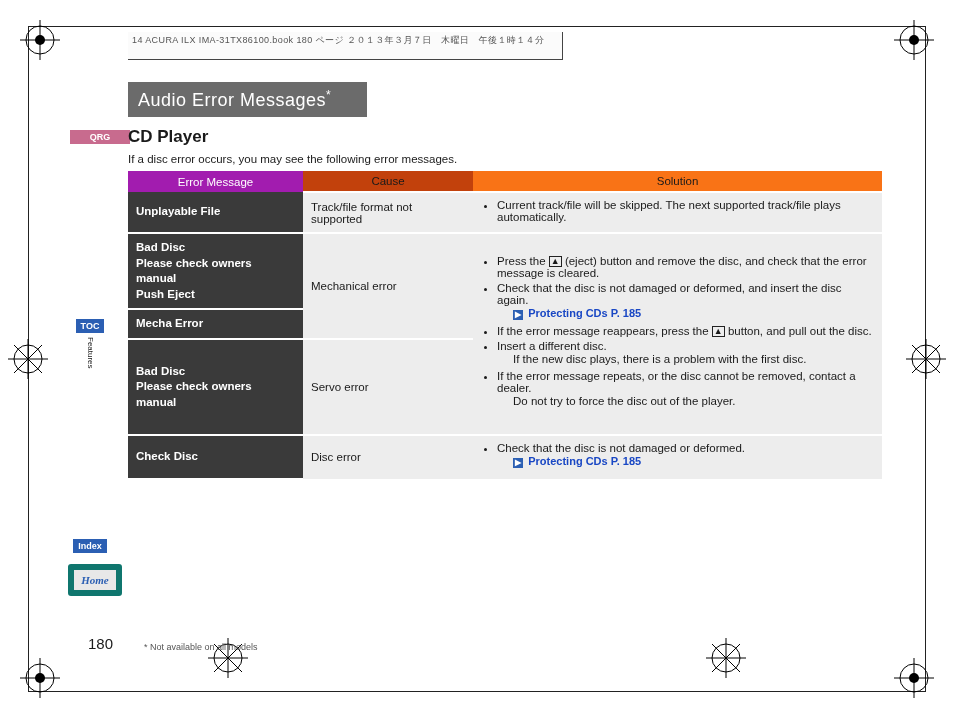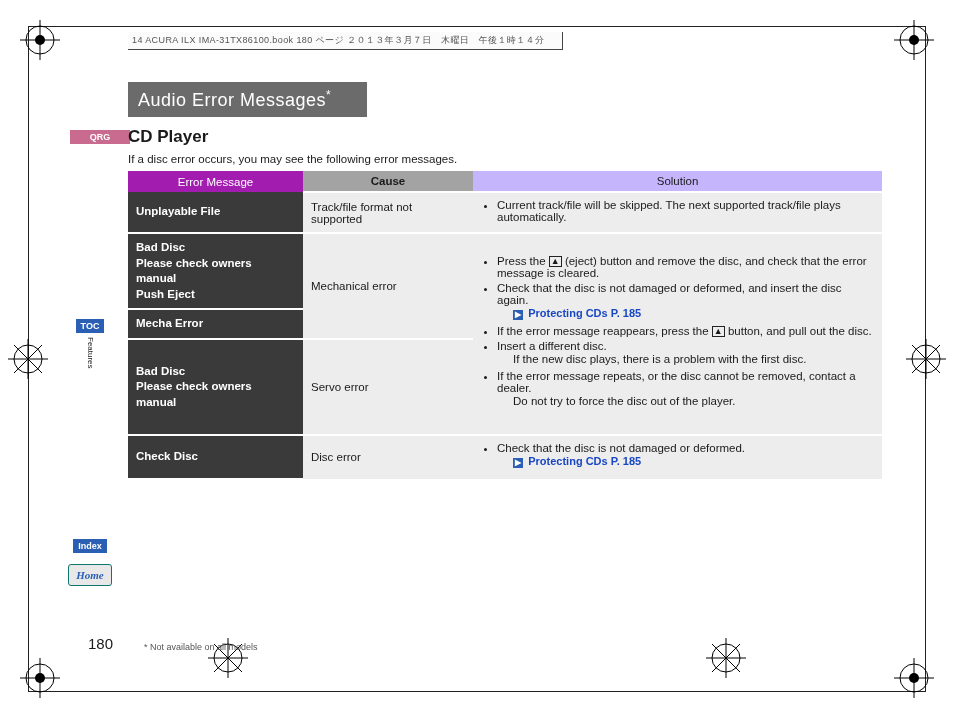--- a/index.html
+++ b/index.html
@@ -30,21 +30,21 @@
   .cm-fl { left: 206px; bottom: 38px; }
   .cm-fr { right: 206px; bottom: 38px; }
 
   .meta-line {
     position: absolute;
     left: 128px; top: 32px;
     font-size: 9px;
     color: #555;
     border-bottom: 1px solid #444;
     border-right: 1px solid #444;
-    padding: 2px 18px 2px 4px;
+    padding: 2px 18px 12px 4px;
     letter-spacing: 0.4px;
     background: #fbfbfb;
   }
 
   .sidebar {
     position: absolute;
     left: 70px;
     top: 130px;
     width: 60px;
   }
@@ -64,21 +64,21 @@
   .qrg   { background: #c86b8e; color: #fff; }
   .toc-wrap { position: absolute; left: 70px; top: 318px; width: 40px; text-align: center;}
   .toc-b { background: #2b5fb3; color: #fff; }
   .features-text { font-size: 8px; writing-mode: vertical-rl; display:inline-block; margin-top:4px; }
   .index-wrap { position: absolute; left: 70px; top: 538px; width: 40px; text-align: center;}
   .index-b { background: #2b5fb3; color: #fff; }
   .home-btn {
     position: absolute; left: 68px; top: 564px;
     display: flex; align-items: center; justify-content: center;
     width: 42px; height: 20px;
-    background: #e8e8e8; border: 1px solid #0f766e;
+    background: #e8e8e8; border: 6px solid #0f766e;
     border-radius: 3px;
     font-family: cursive;
     font-style: italic;
     font-size: 11px;
     font-weight: bold;
     color: #2b5fb3;
     cursor: pointer;
     text-align: right;
   }
 
@@ -112,22 +112,22 @@
   col.c1 { width: 175px; }
   col.c2 { width: 170px; }
   col.c3 { }
   .err th {
     font-size: 11.5px;
     font-weight: normal;
     padding: 4px 6px;
     text-align: center;
   }
   .err th.msg-h { background: #a21caf; color: #fff; }
-  .err th.cause-h { background: #a3a3a3; font-weight: bold; }
-  .err th.sol-h { background: #c4b5fd; }
+  .err th.cause-h { background: #c2410c; }
+  .err th.sol-h { background: #f97316; }
   .err td {
     padding: 6px 8px;
     font-size: 11.5px;
     vertical-align: middle;
   }
   .msg-cell {
     background: #3a3a3a;
     color: #fff;
     font-weight: bold;
     border-bottom: 2px solid #fff;

